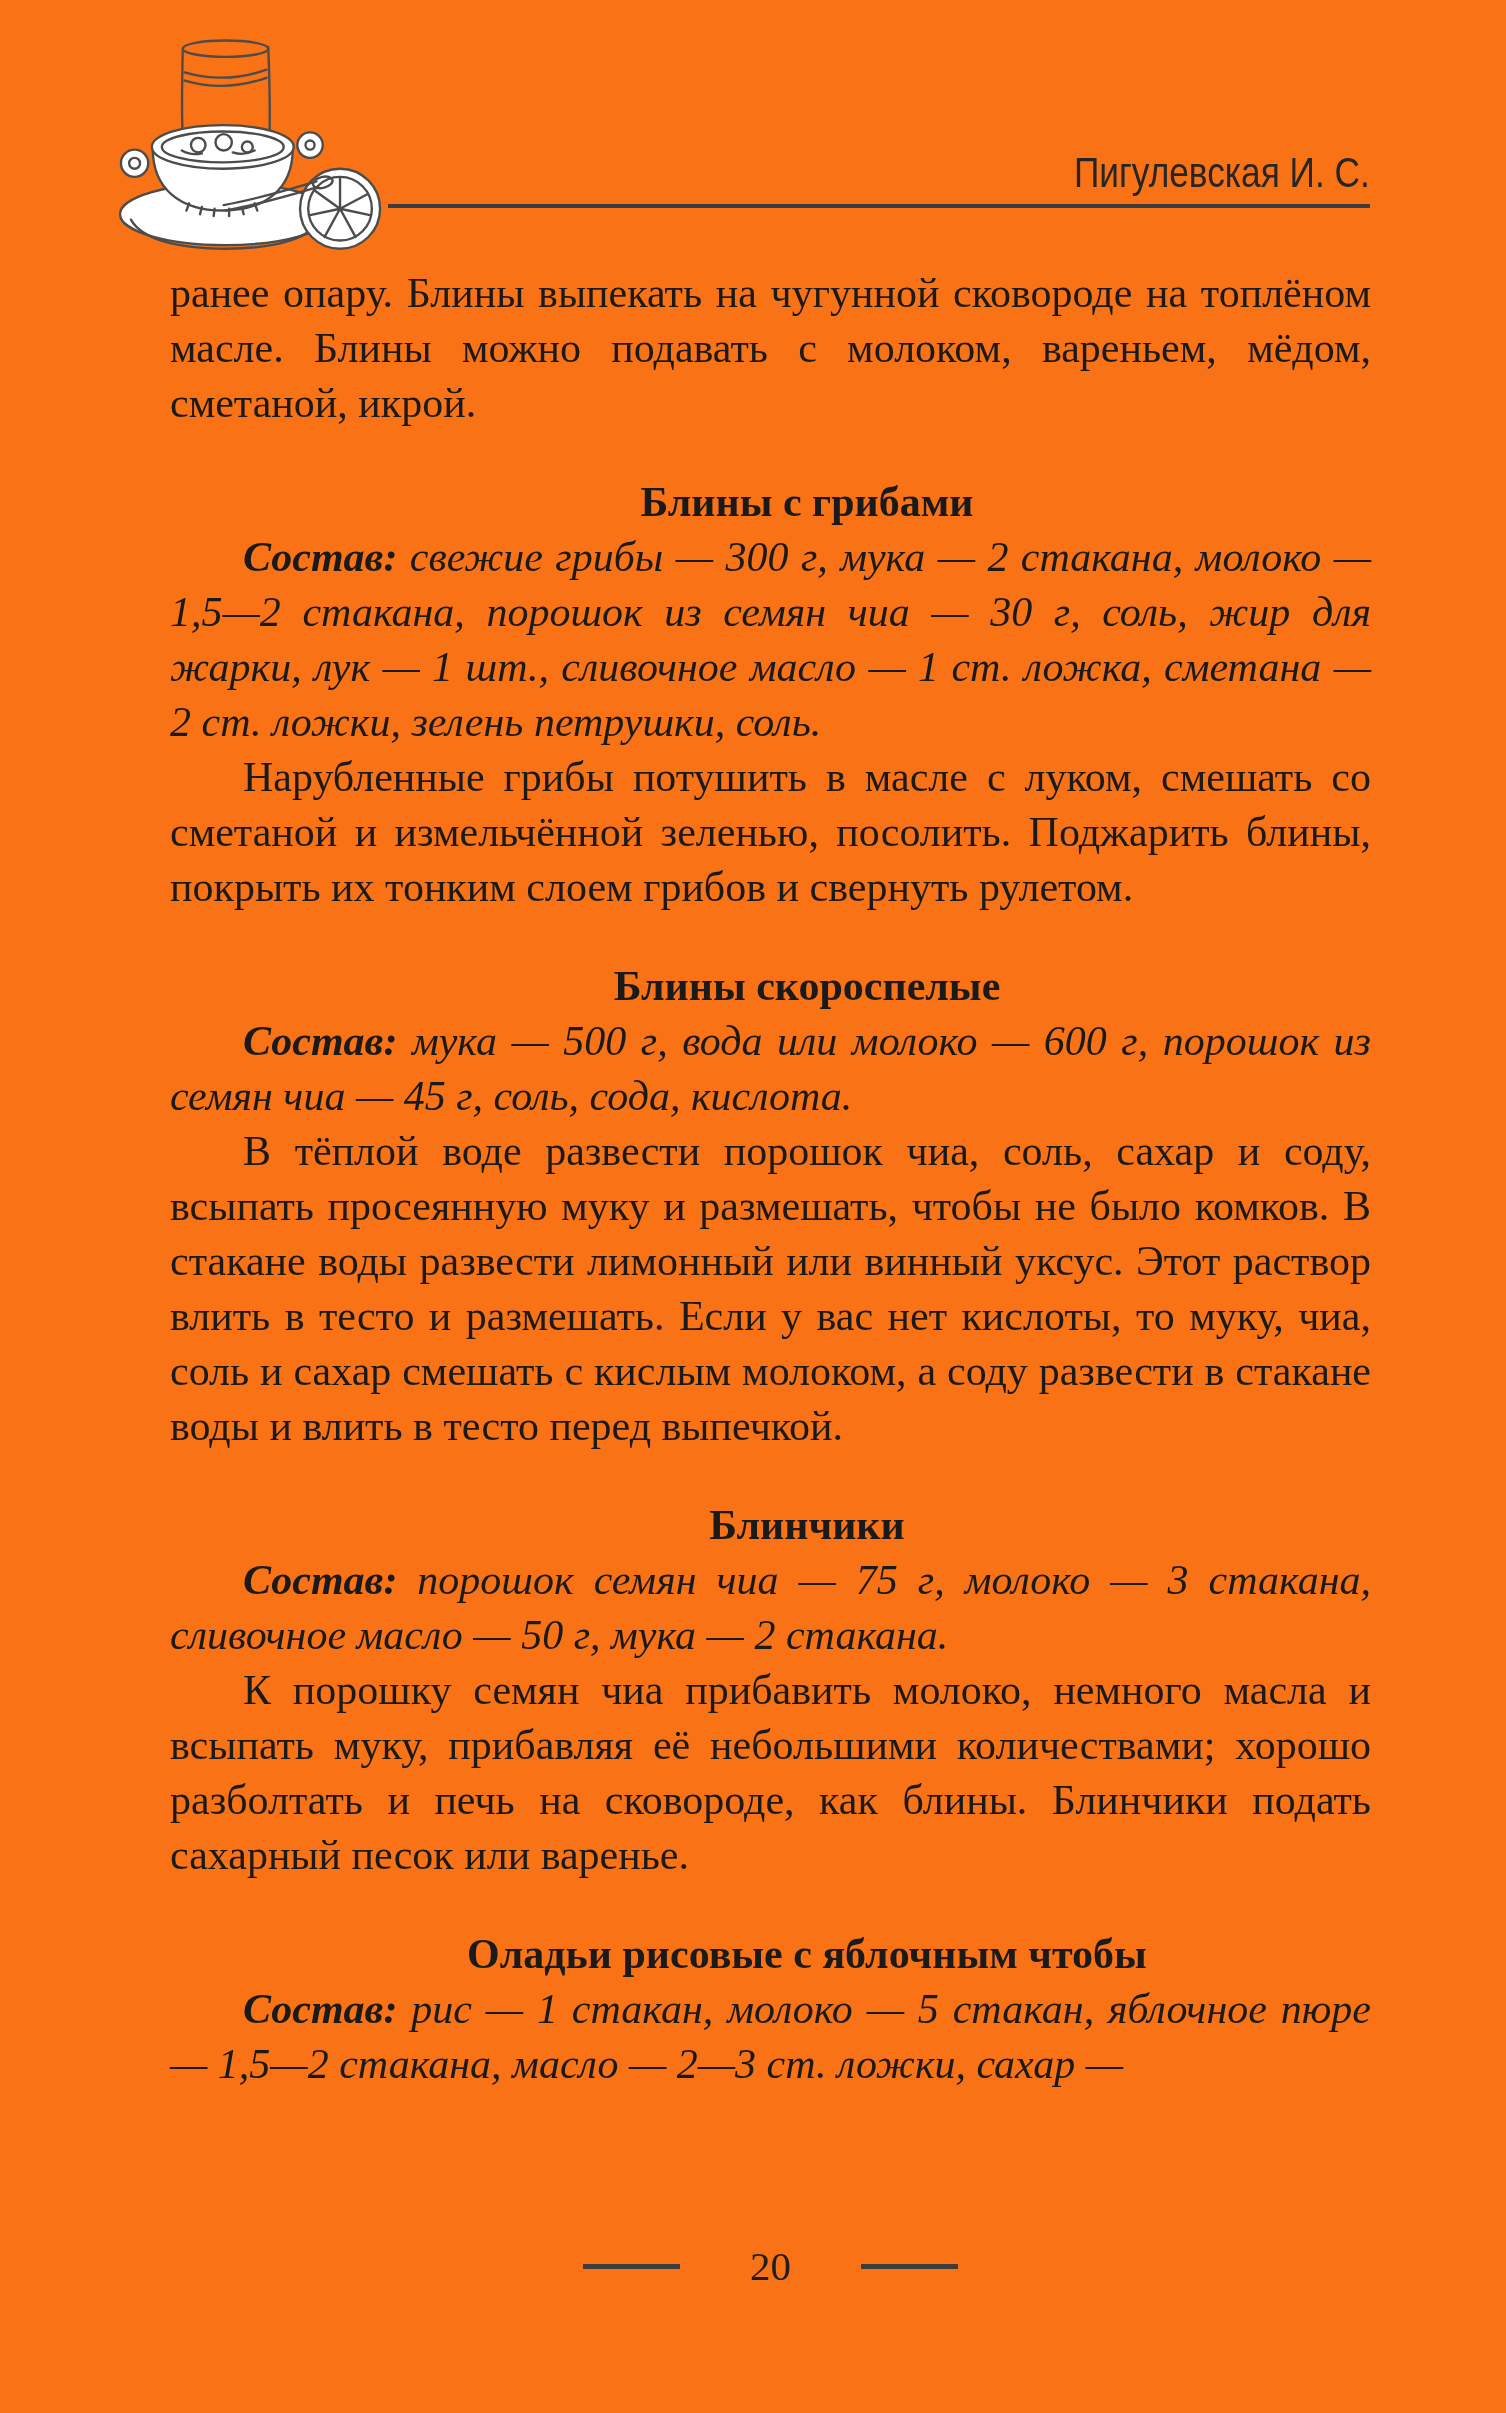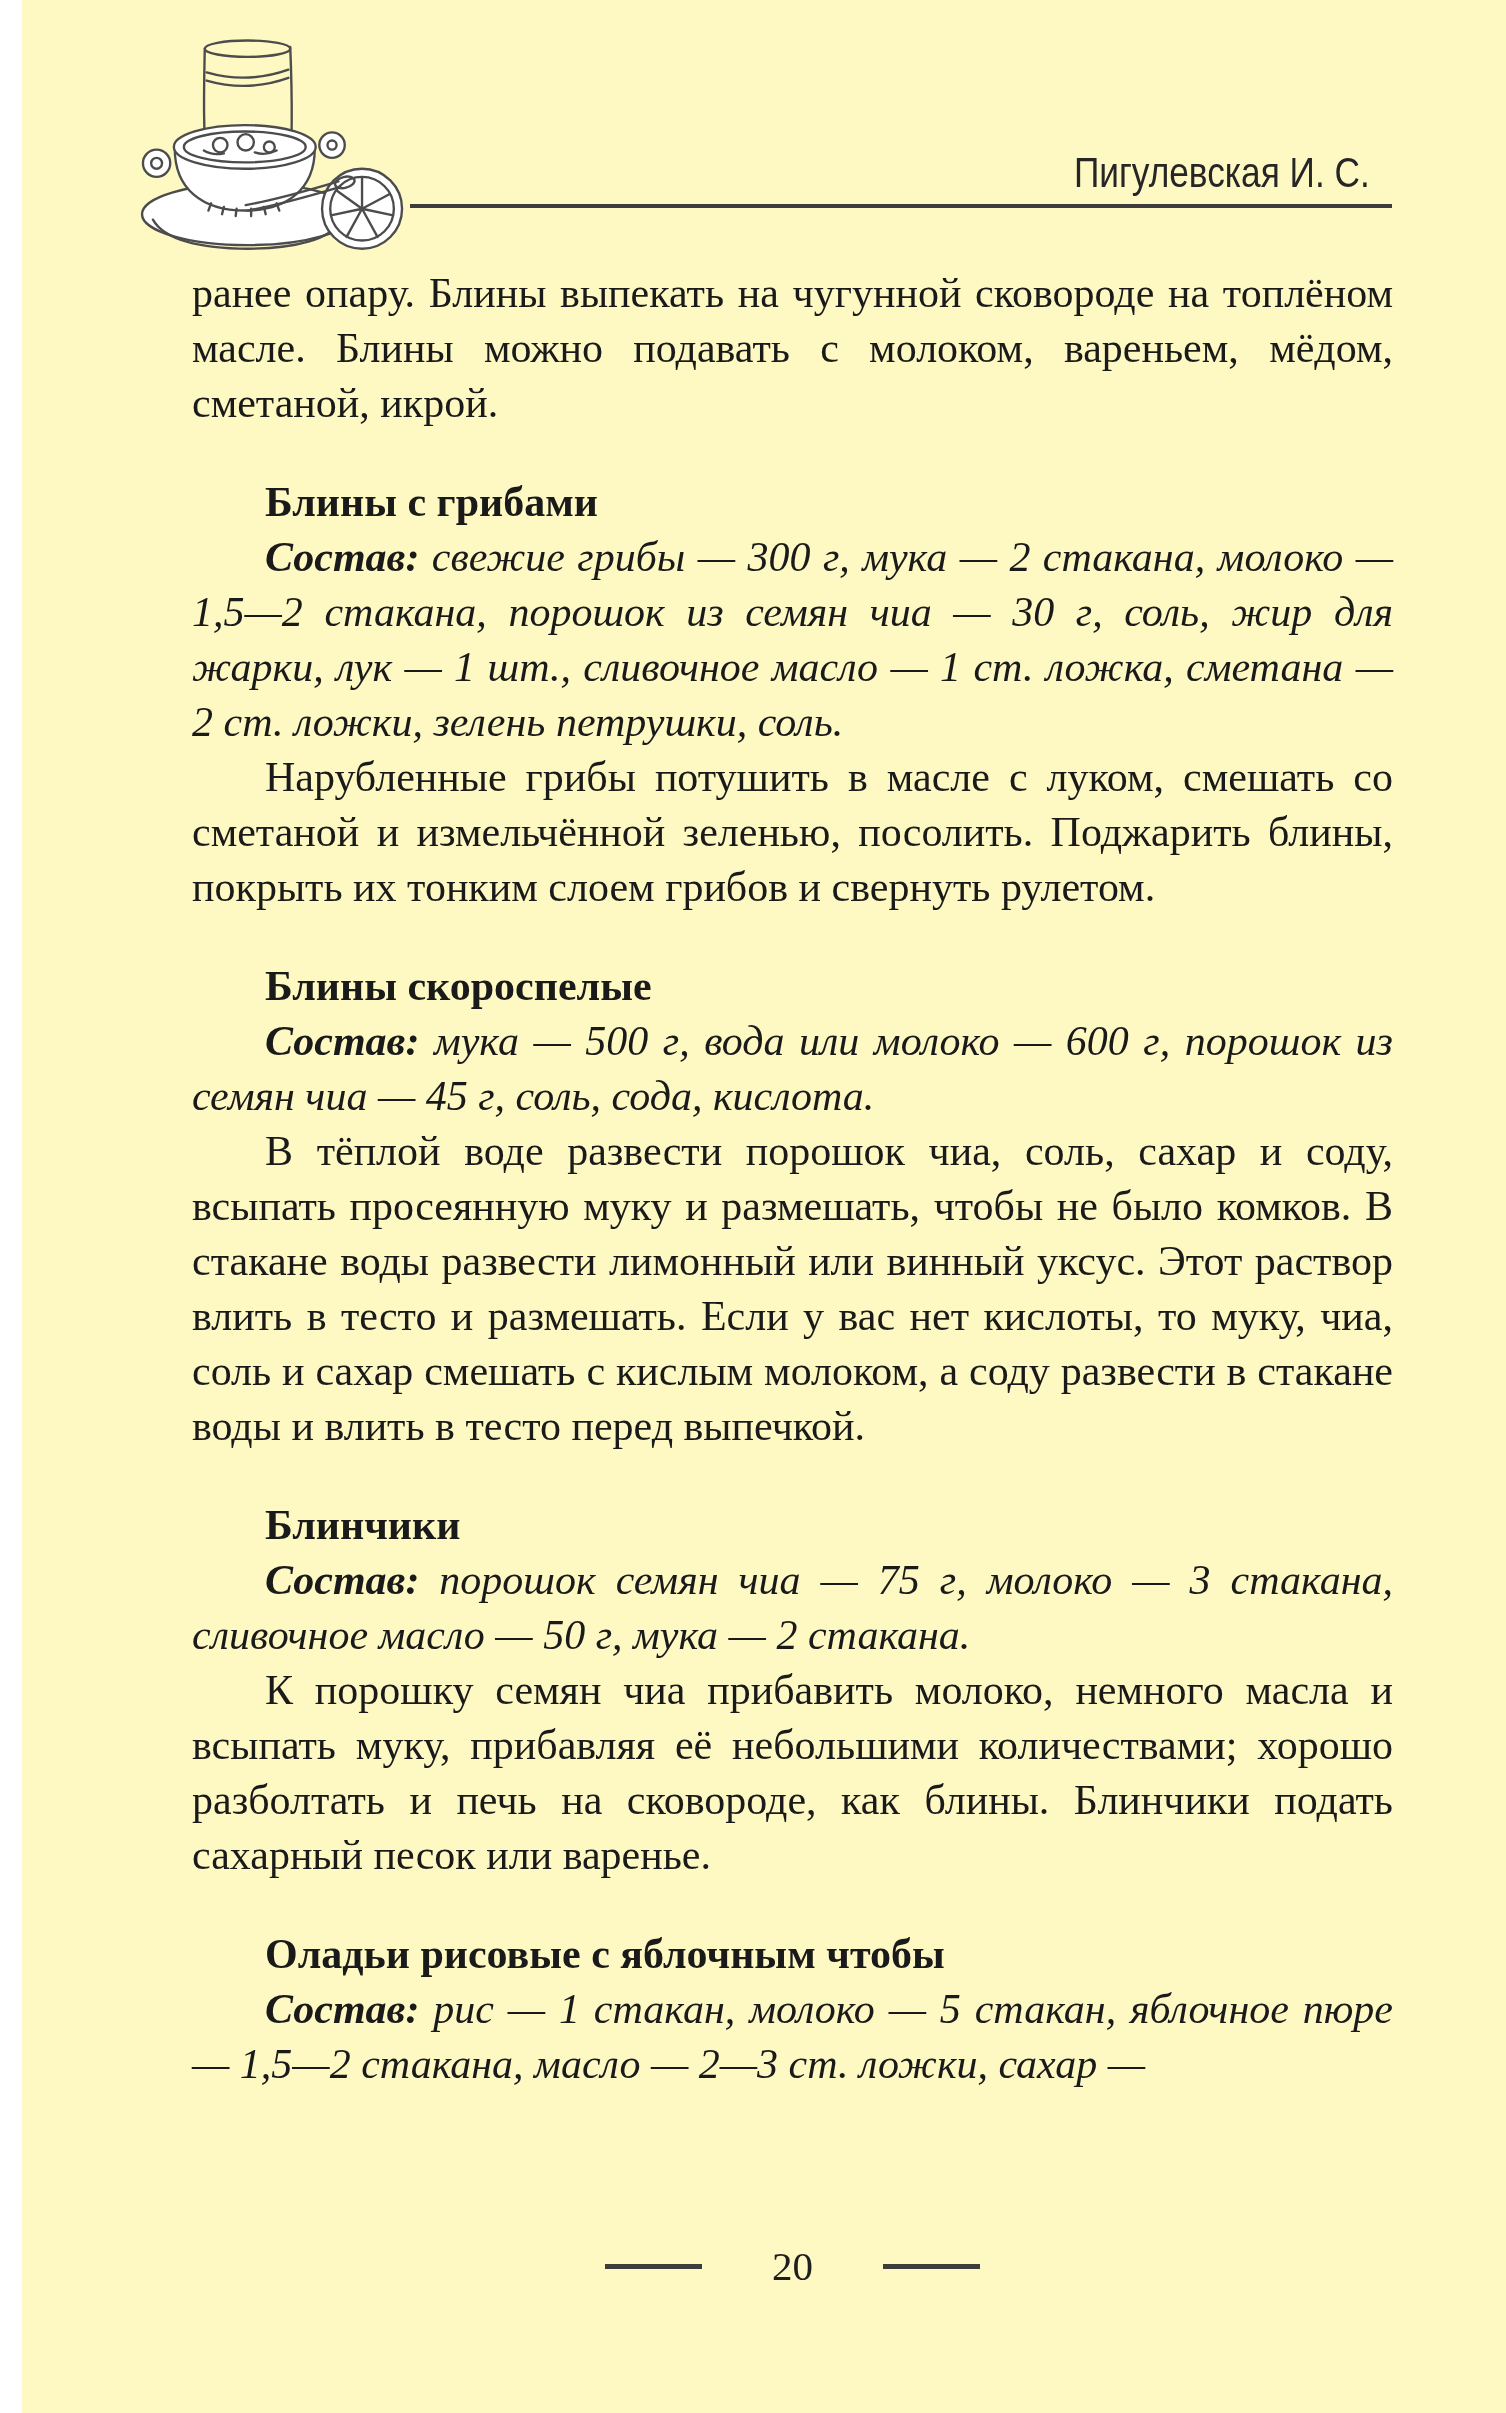--- a/index.html
+++ b/index.html
@@ -1,21 +1,21 @@
 <!DOCTYPE html>
 <html style="font-size:14.6px"><head>
 <meta charset="utf-8">
 <style>
   html,body{margin:0;padding:0;}
   body{
     width:1507px;height:2413px;background:#ffffff;position:relative;
     font-family:"Liberation Serif","DejaVu Serif",serif;color:#1a1a1a;
     overflow:hidden;
   }
-  .page{position:absolute;inset:0;background:#fef9c3;margin-left:22px;}
+  .page{position:absolute;inset:0;background:#f97316;}
 
   
   .art{position:absolute;left:87px;top:36px;width:297px;height:220px;}
   .author{
     position:absolute;top:148px;right:137px;height:49px;
     font-family:"Liberation Sans","DejaVu Sans",sans-serif;
     font-size:43px;line-height:49px;color:#262626;
     transform:scaleX(0.82);transform-origin:100% 50%;
     white-space:nowrap;
   }
@@ -25,21 +25,21 @@
   .content{
     position:absolute;top:266px;left:170px;width:1201px;
     font-size:42px;line-height:55px;text-align:justify;
   }
   .content p{margin:0;padding:0;}
   p.para{text-indent:73px;}
   p.continued{text-indent:0;}
   .section{margin-top:44px;}
   h2.rtitle{
     margin:0;padding:0;font-size:42px;line-height:55px;
-    font-weight:bold;text-indent:73px;text-align:left;
+    font-weight:bold;text-indent:73px;text-align:center;
   }
   p.compose{font-style:italic;text-indent:73px;}
   p.compose .lbl{font-weight:bold;}
 
   
   .folio{
     position:absolute;top:2243px;left:170px;width:1201px;
     display:flex;justify-content:center;align-items:center;gap:70px;
   }
   .folio .dash{width:97px;height:4.6px;background:#3d3d3d;}

